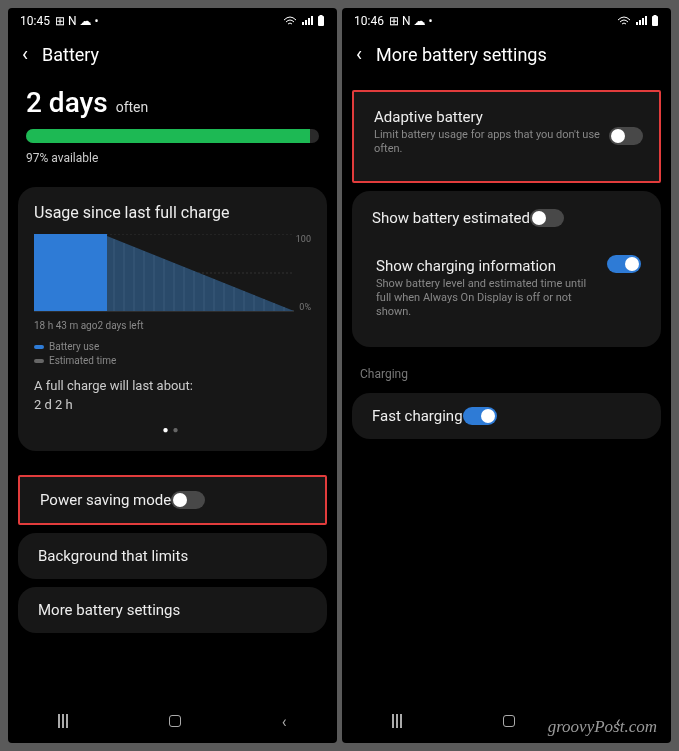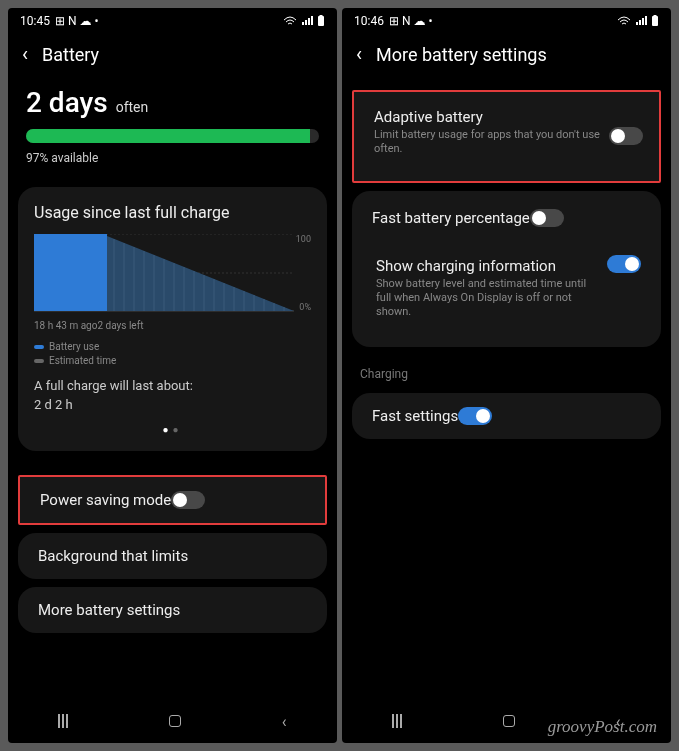--- a/index.html
+++ b/index.html
@@ -209,41 +209,41 @@
           <div class="row-sub">Limit battery usage for apps that you don't use often.</div>
         </div>
         <div class="toggle">
             <div class="knob"></div>
           </div>
       </div>
     </div>
 
     <div class="card" style="padding:4px 16px;">
       <div class="row">
-        <span class="row-title">Fast battery percentage</span>
+        <span class="row-title">Show battery estimated</span>
         <div class="toggle">
             <div class="knob"></div>
           </div>
       </div>
       <div class="row" style="align-items:flex-start;">
         <div class="row-block" style="flex:1; padding-right:10px;">
           <div class="row-title">Show charging information</div>
           <div class="row-sub">Show battery level and estimated time until full when Always On Display is off or not shown.</div>
         </div>
         <div class="toggle on">
             <div class="knob"></div>
           </div>
       </div>
     </div>
 
     <div class="section-label">Charging</div>
 
     <div class="card" style="padding:0 16px;">
       <div class="row">
-        <span class="row-title">Fast settings</span>
+        <span class="row-title">Fast charging</span>
         <div class="toggle on">
             <div class="knob"></div>
           </div>
       </div>
     </div>
 
     <div class="navbar">
       <div class="nav-bars">
           <span class="nav-bar-line"></span>
           <span class="nav-bar-line"></span>

